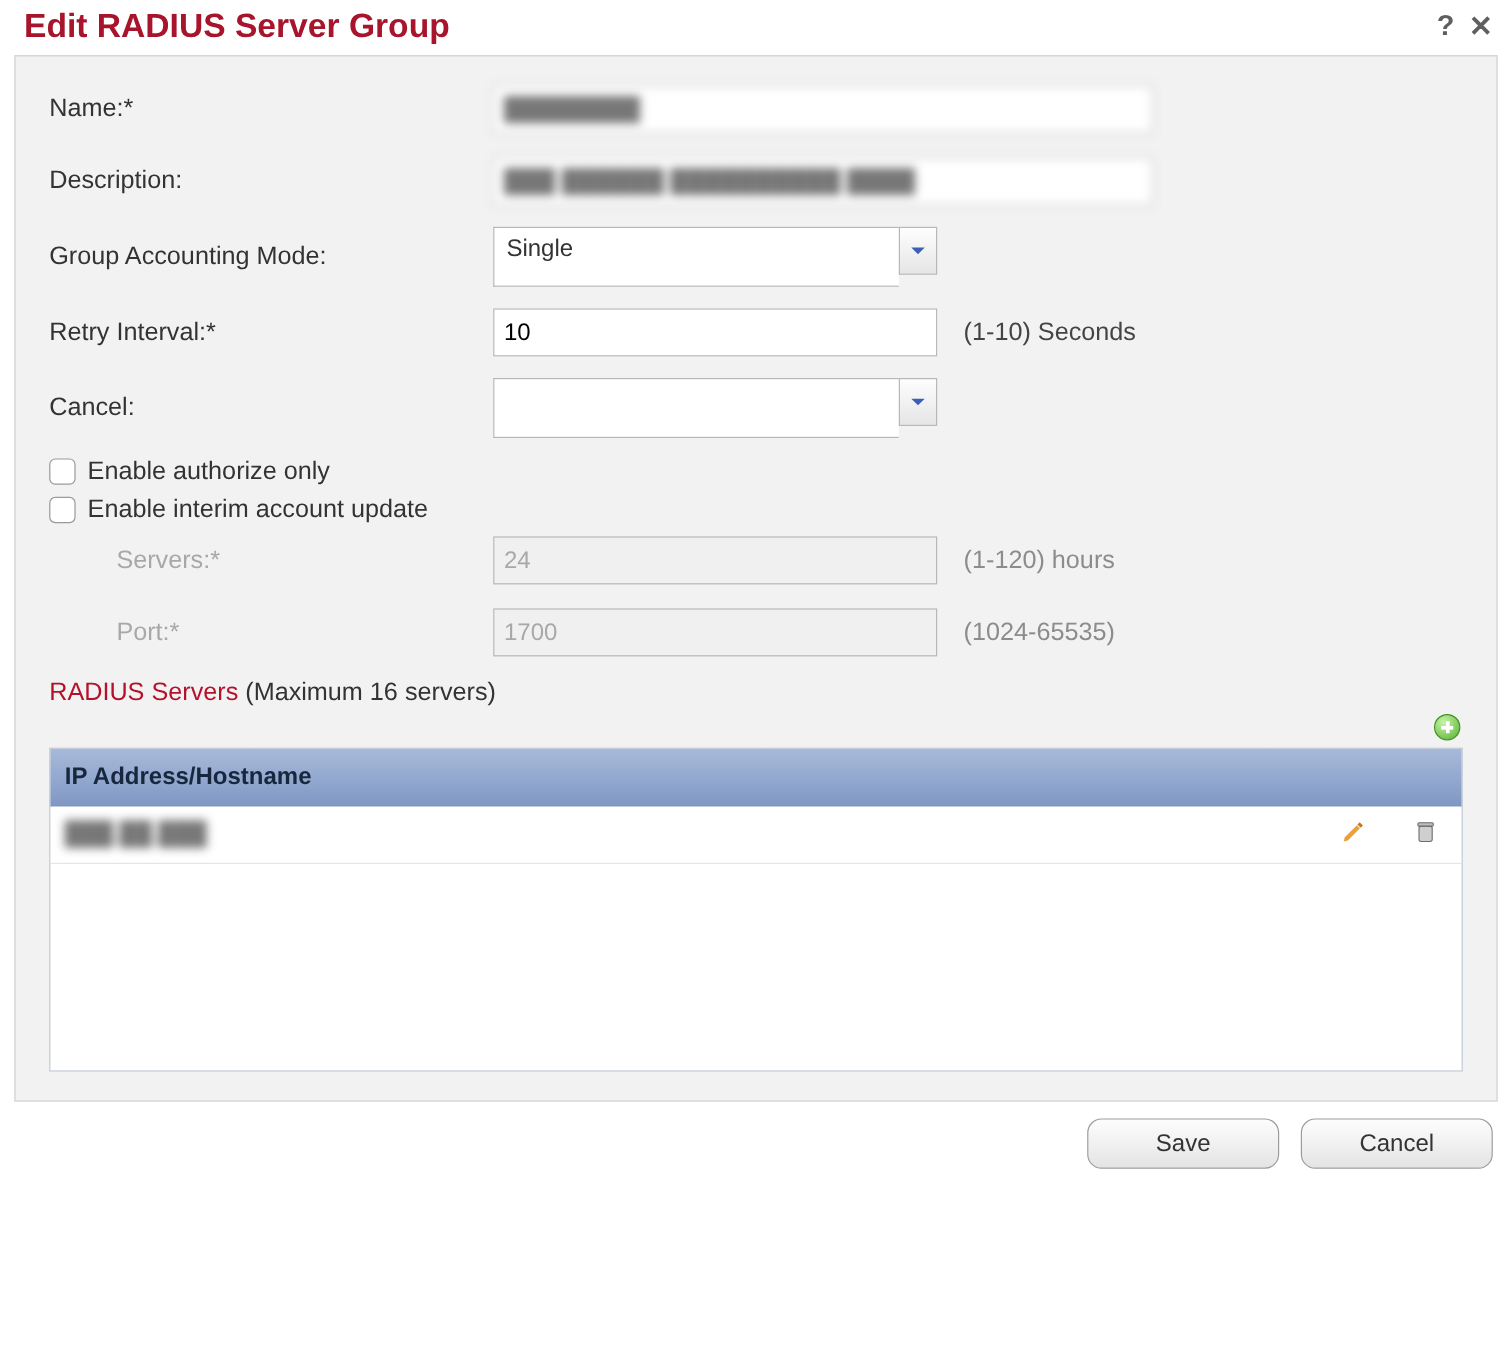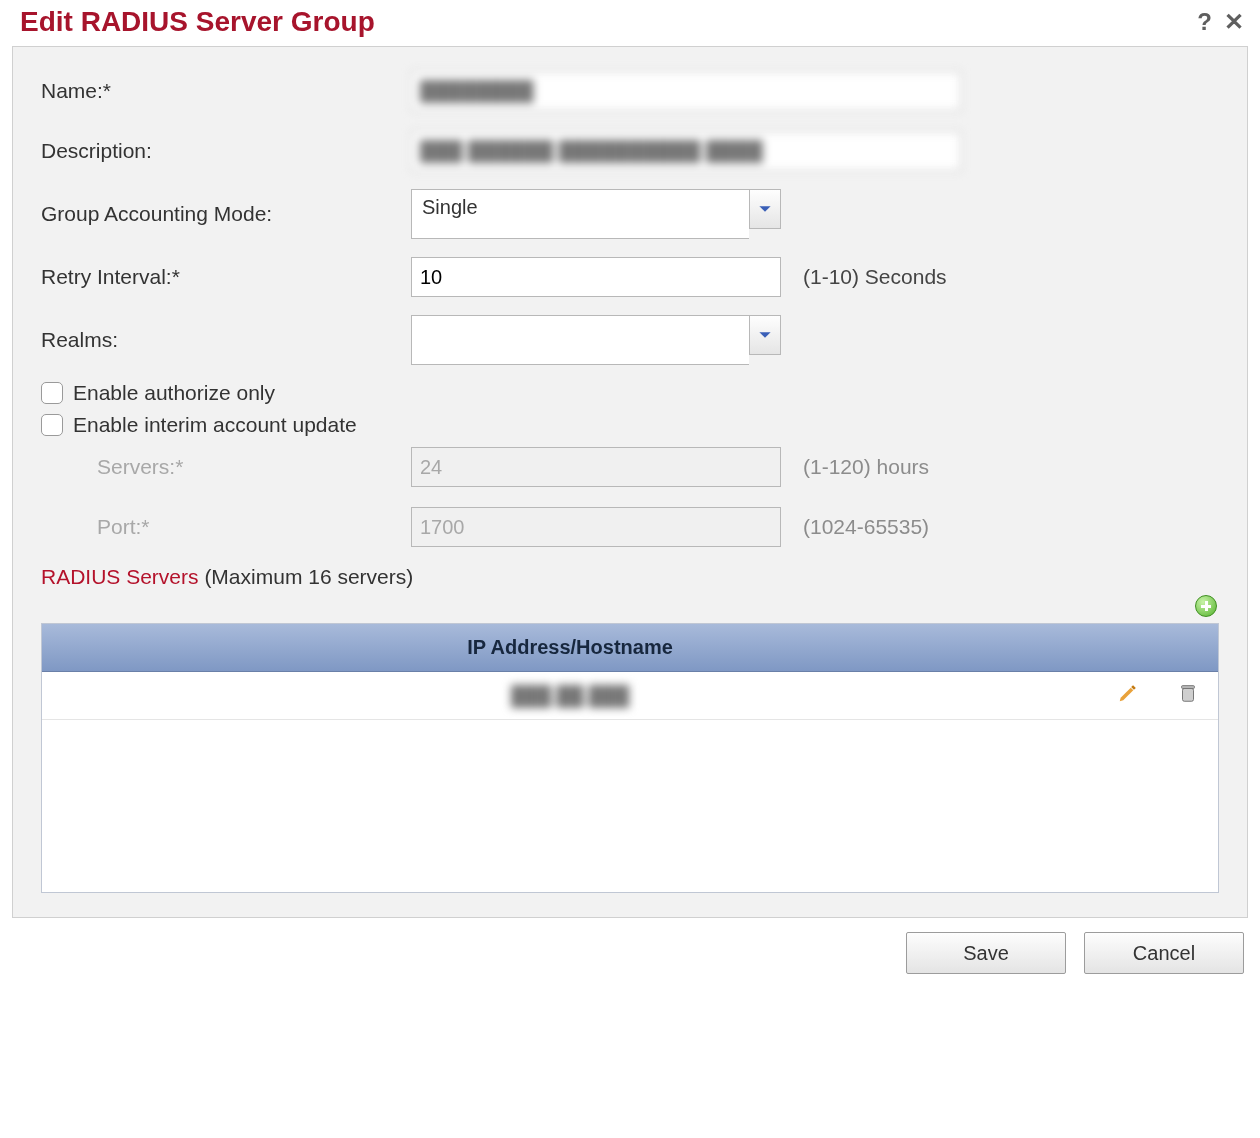--- a/index.html
+++ b/index.html
@@ -70,21 +70,21 @@
     background:radial-gradient(circle at 35% 30%, #c8f3a8, #54b22c);
     border:1px solid #3f8f21;
     position:relative; cursor:pointer;
   }
   .add-btn:before, .add-btn:after {
     content:""; position:absolute; background:#fff;
   }
   .add-btn:before { left:5px; right:5px; top:9px; height:3px; }
   .add-btn:after  { top:5px; bottom:5px; left:9px; width:3px; }
 
-  .grid { border:1px solid #c0c7d4; background:#fff; min-height:270px;text-align:center; }
+  .grid { border:1px solid #c0c7d4; background:#fff; min-height:270px; }
   .grid-head {
     display:flex; align-items:center; height:48px;
     background:linear-gradient(#a8bada,#7f98c4);
     border-bottom:1px solid #6a80a8;
   }
   .grid-head .col { padding:0 12px; color:#17273e; font-weight:bold; font-size:20px; }
   .grid-head .col.main { flex:1; }
   .grid-head .col.act { width:60px; text-align:center; }
 
   .grid-row { display:flex; align-items:center; height:48px; border-bottom:1px solid #e5e5e5; }
@@ -94,21 +94,21 @@
 
   .blur-text { filter: blur(4px); color:#777; user-select:none; }
 
   .icon-btn { cursor:pointer; display:inline-flex; }
   .pencil svg, .trash svg { width:22px; height:22px; }
 
   
   .footer { display:flex; justify-content:flex-end; gap:18px; padding:14px 4px 0 0; }
   .btn {
     min-width:160px; height:42px;
-    border:1px solid #9c9c9c; border-radius:2px;
+    border:1px solid #9c9c9c; border-radius:12px;
     background:linear-gradient(#fdfdfd,#e4e4e4);
     font-size:20px; color:#333; cursor:pointer;
     font-family:inherit;
   }
 </style>
 </head>
 <body>
 
 <div class="titlebar">
   <div class="title">Edit RADIUS Server Group</div>
@@ -146,21 +146,21 @@
 
   <div class="form-row">
     <div class="label-col">Retry Interval:*</div>
     <div class="input-col">
       <input class="txt" type="text" value="10" style="">
     </div>
     <div class="hint-col">(1-10) Seconds</div>
   </div>
 
   <div class="form-row">
-    <div class="label-col">Realms:</div>
+    <div class="label-col">Cancel:</div>
     <div class="combo">
       <div class="combo-text"></div>
       <div class="combo-btn">
         <svg viewBox="0 0 10 10">
             <path d="M1 3 L5 7 L9 3 Z"></path>
           </svg>
       </div>
     </div>
   </div>
 

